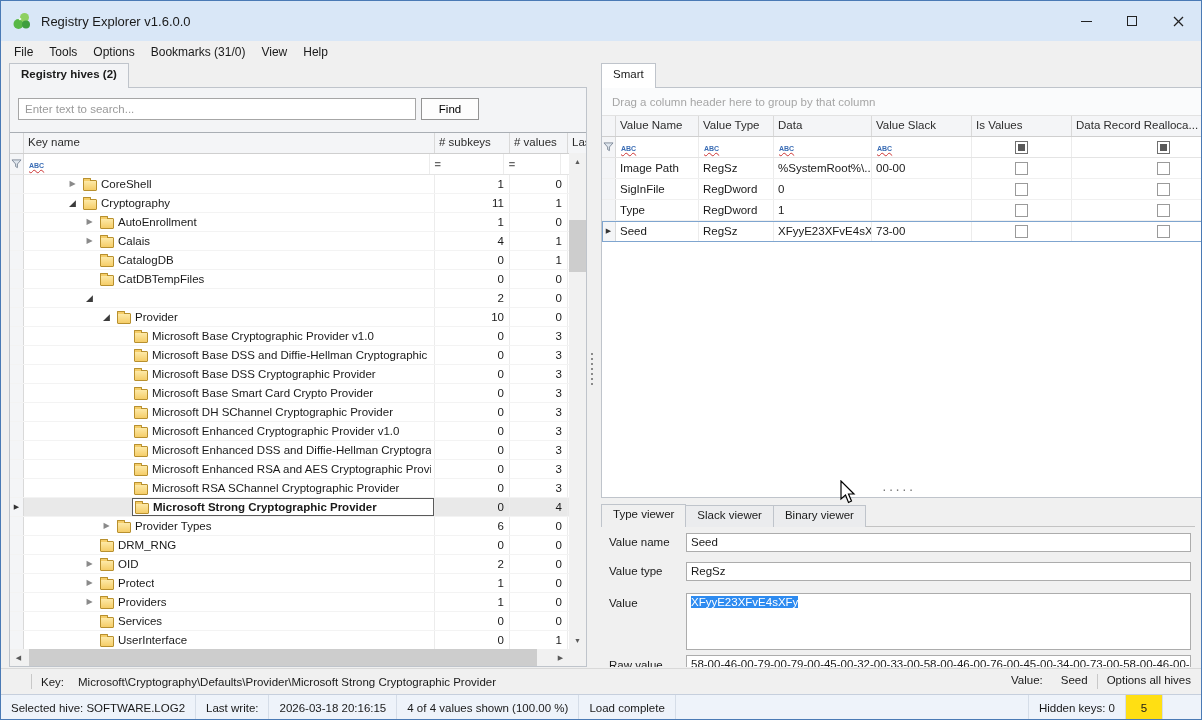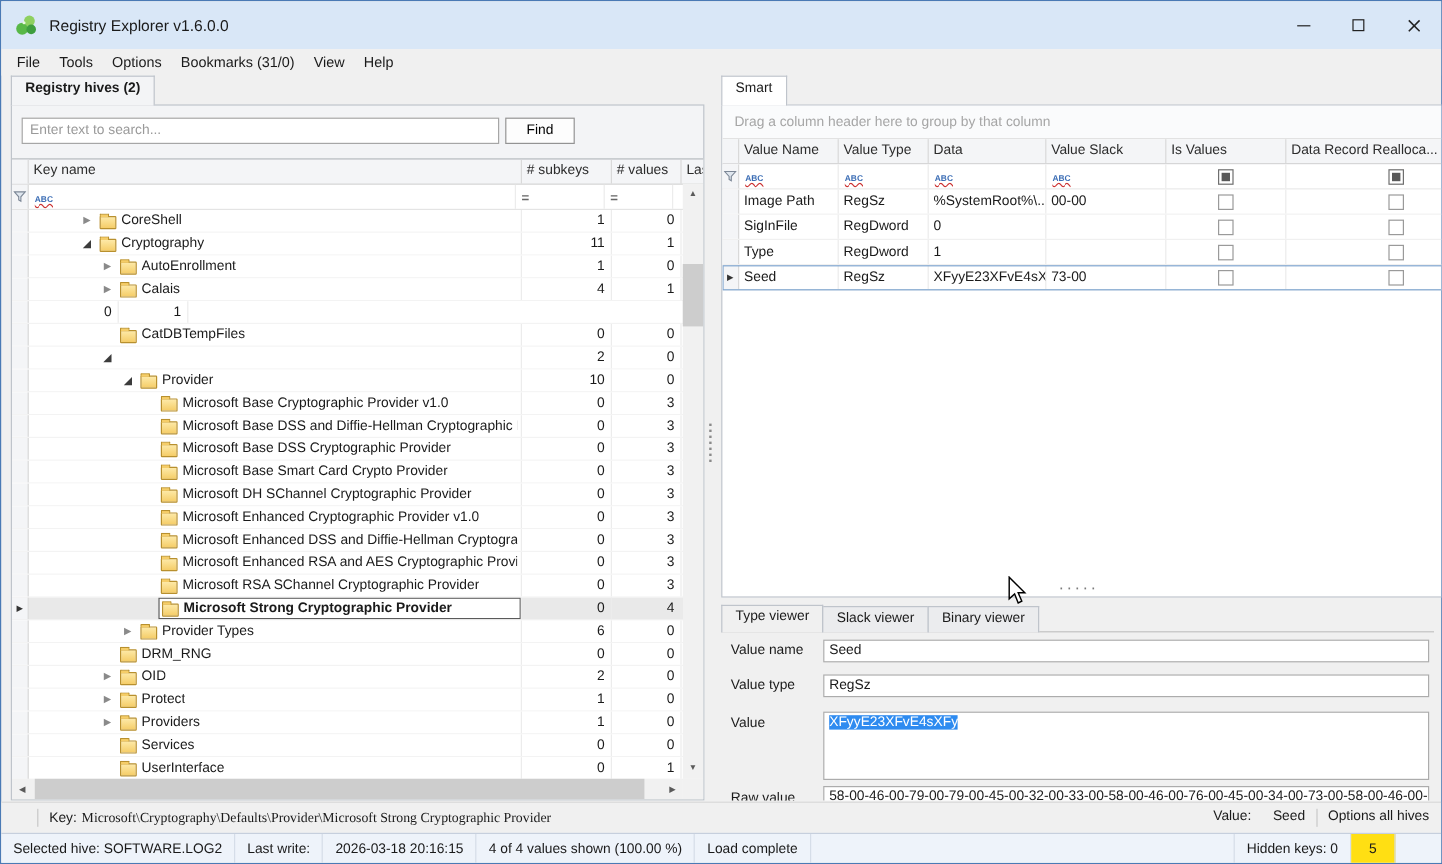--- a/index.html
+++ b/index.html
@@ -105,21 +105,21 @@
 
 .viewer-pane{position:absolute;left:600px;top:525px;width:594px;height:141px;box-sizing:border-box;border-top:1px solid #c3c3c3;background:#f0f0f0;overflow:hidden;z-index:1;}
 .vlabel{position:absolute;left:8px;font-size:11.5px;}
 .vfield{position:absolute;left:85px;width:505px;box-sizing:border-box;background:#fff;border:1px solid #acacac;font-size:11.5px;padding:2px 4px;overflow:hidden;white-space:nowrap;}
 .sel-text{background:#2e8bf0;color:#fff;}
 
 
 .status1{position:absolute;left:0;right:0;top:667px;height:26px;box-sizing:border-box;border-top:1px solid #d9d9d9;background:#f0f0f0;display:flex;align-items:center;font-size:11.5px;}
 .vsep{width:1px;height:15px;background:#c8c8c8;margin:0 9px;}
 .status1 .lead{margin-left:30px;}
-.status1 .path{margin-left:4px;font-family:Liberation Serif, serif;}
+.status1 .path{margin-left:14px;}
 .status1 .rgt{margin-left:auto;display:flex;}
 .status1 .valname{margin-left:18px;}
 .status1 .collapse{margin-right:10px;}
 .status2{position:absolute;left:0;right:0;top:693px;height:27px;box-sizing:border-box;border-top:1px solid #c6cfdd;background:#eef3fa;display:flex;align-items:stretch;font-size:11.5px;}
 .seg{display:flex;align-items:center;padding:0 10px;border-right:1px solid #d5dde8;white-space:nowrap;}
 .seg.rgt{margin-left:auto;border-left:1px solid #d5dde8;}
 .badge{display:flex;align-items:center;justify-content:center;width:36px;background:#ffdf13;border-right:1px solid #d5dde8;}
 .endpad{width:38px;}
 
 
@@ -253,20 +253,28 @@
                 <span class="folder"></span>
                 <span class="nlabel">Calais</span>
               </span>
             </div>
             <div class="tcell num sub">4</div>
             <div class="tcell num val">1</div>
             <div class="tcell last"></div>
           </div>
           <div class="trow">
             <div class="rowind"></div>
+            <div class="tcell name">
+              <span style="flex: 0 0 57px;"></span>
+              <span class="exp none"></span>
+              <span class="ninner">
+                <span class="folder"></span>
+                <span class="nlabel">CatalogDB</span>
+              </span>
+            </div>
             <div class="tcell num sub">0</div>
             <div class="tcell num val">1</div>
             <div class="tcell last"></div>
           </div>
           <div class="trow">
             <div class="rowind"></div>
             <div class="tcell name">
               <span style="flex: 0 0 57px;"></span>
               <span class="exp none"></span>
               <span class="ninner">

